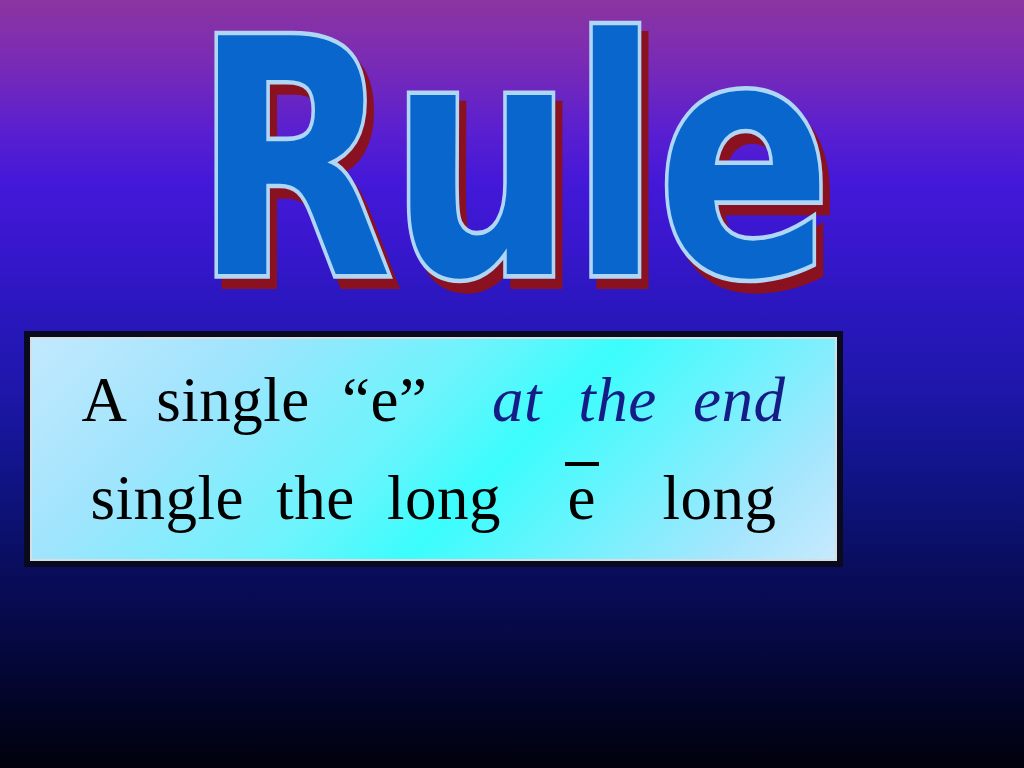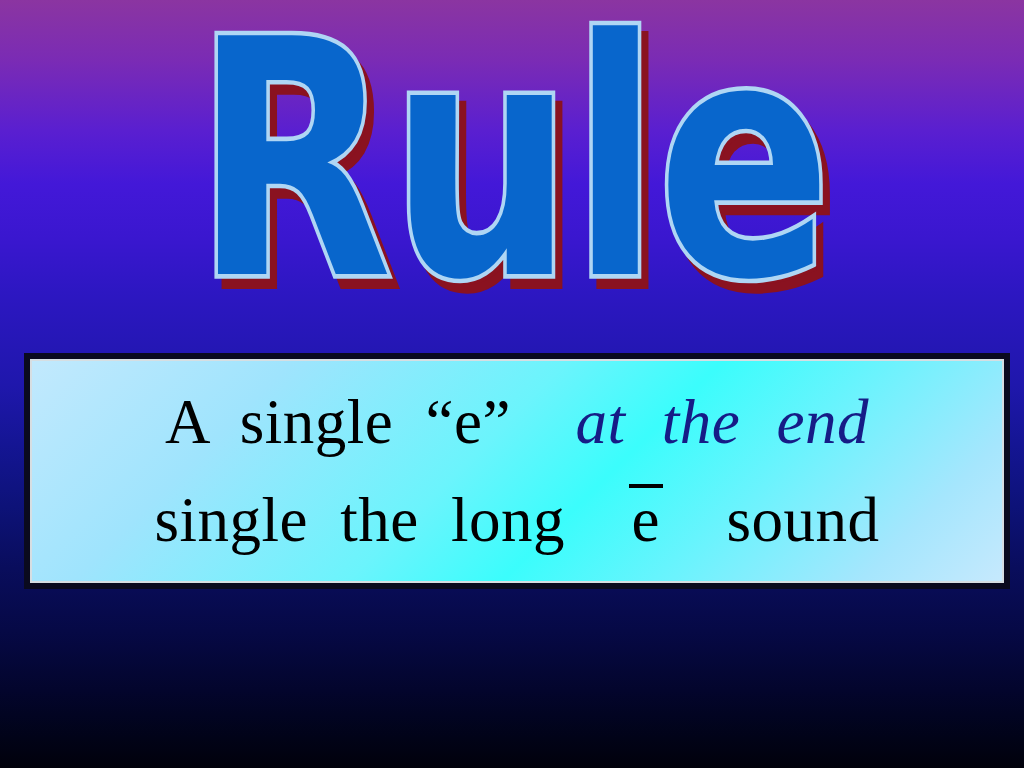--- a/index.html
+++ b/index.html
@@ -91,27 +91,26 @@
   
   .wa-fill {
     color: #0866CC;
   }
 
   
   #rule-box {
     position: absolute;
     left: 25px;
     top: 332px;
-    width: 984px;
+    width: 817px;
     height: 234px;
     box-sizing: border-box;
     background: #0A0A1E;
     padding: 5px;
     box-shadow: 0 0 0 1px #0A0A1E;
-    margin-top: 22px;
   }
 
   #rule-box-inner {
     position: relative;
     width: 100%;
     height: 100%;
     box-sizing: border-box;
     border: 2px solid #D6DEE2;
     background:
       linear-gradient(135deg,
@@ -181,19 +180,19 @@
       <div class="wa-layer wa-fill">Rule</div>
     </div>
   </div>
 
   <div id="rule-box">
     <div id="rule-box-inner">
       <div id="rule-text">
 
         <span class="rule-line"><span class="seg-plain">A  single  “e”</span><span>&nbsp;&nbsp;</span><span class="seg-emph">at  the  end</span></span>
 
-        <span class="rule-line"><span class="seg-plain">single  the  long</span><span>&nbsp;&nbsp;</span><span class="long-e"><span class="macron"></span><span>e</span></span><span>&nbsp;&nbsp;</span><span class="seg-plain">sound</span></span>
+        <span class="rule-line"><span class="seg-plain">single  the  long</span><span>&nbsp;&nbsp;</span><span class="long-e"><span class="macron"></span><span>e</span></span><span>&nbsp;&nbsp;</span><span class="seg-plain">long</span></span>
 
       </div>
     </div>
   </div>
 
 </div>
 
 </body></html>

